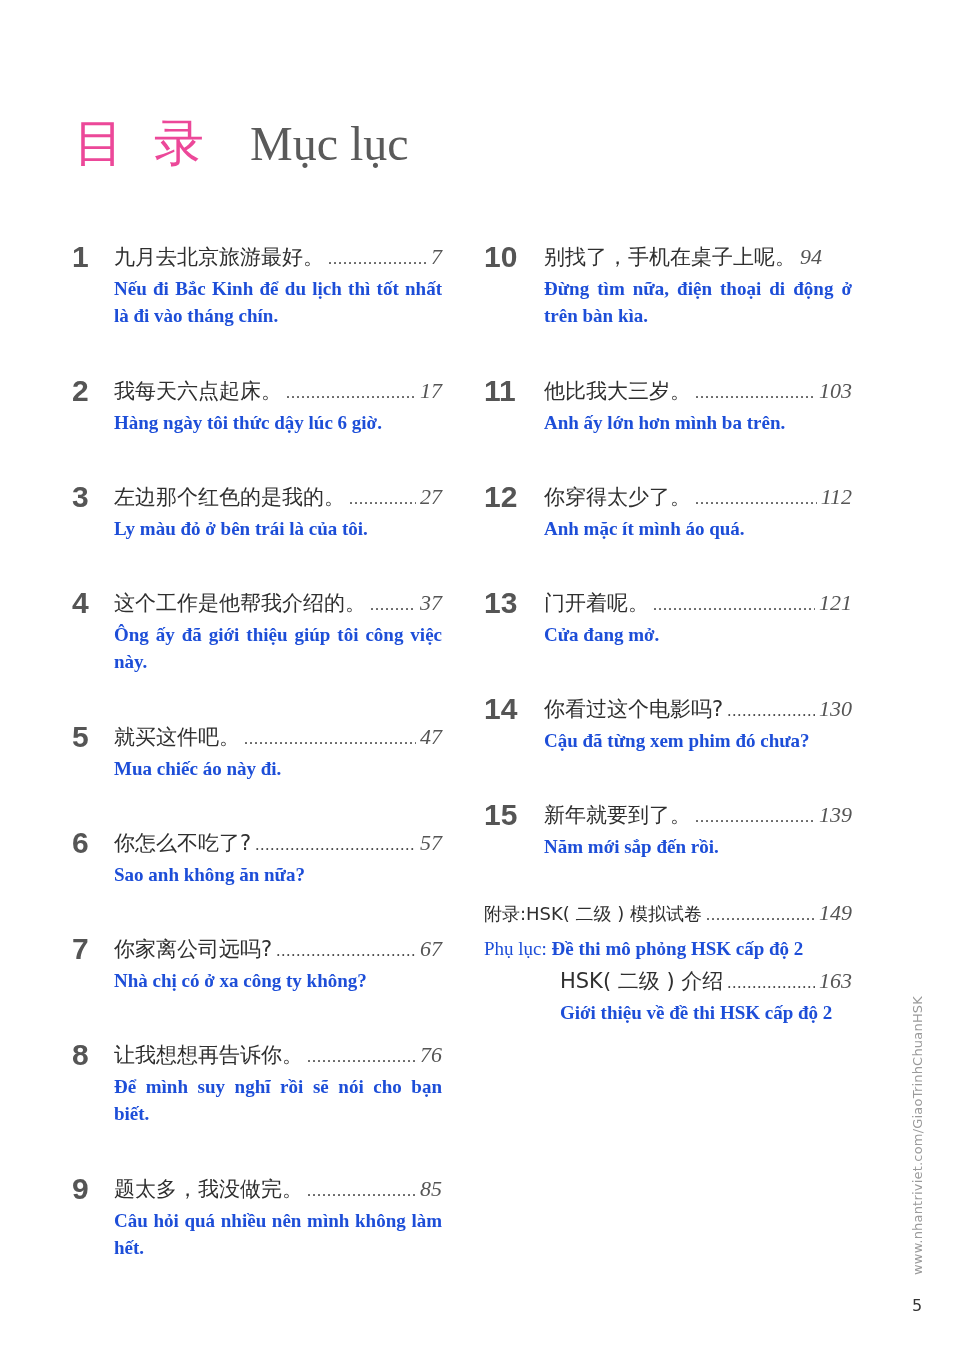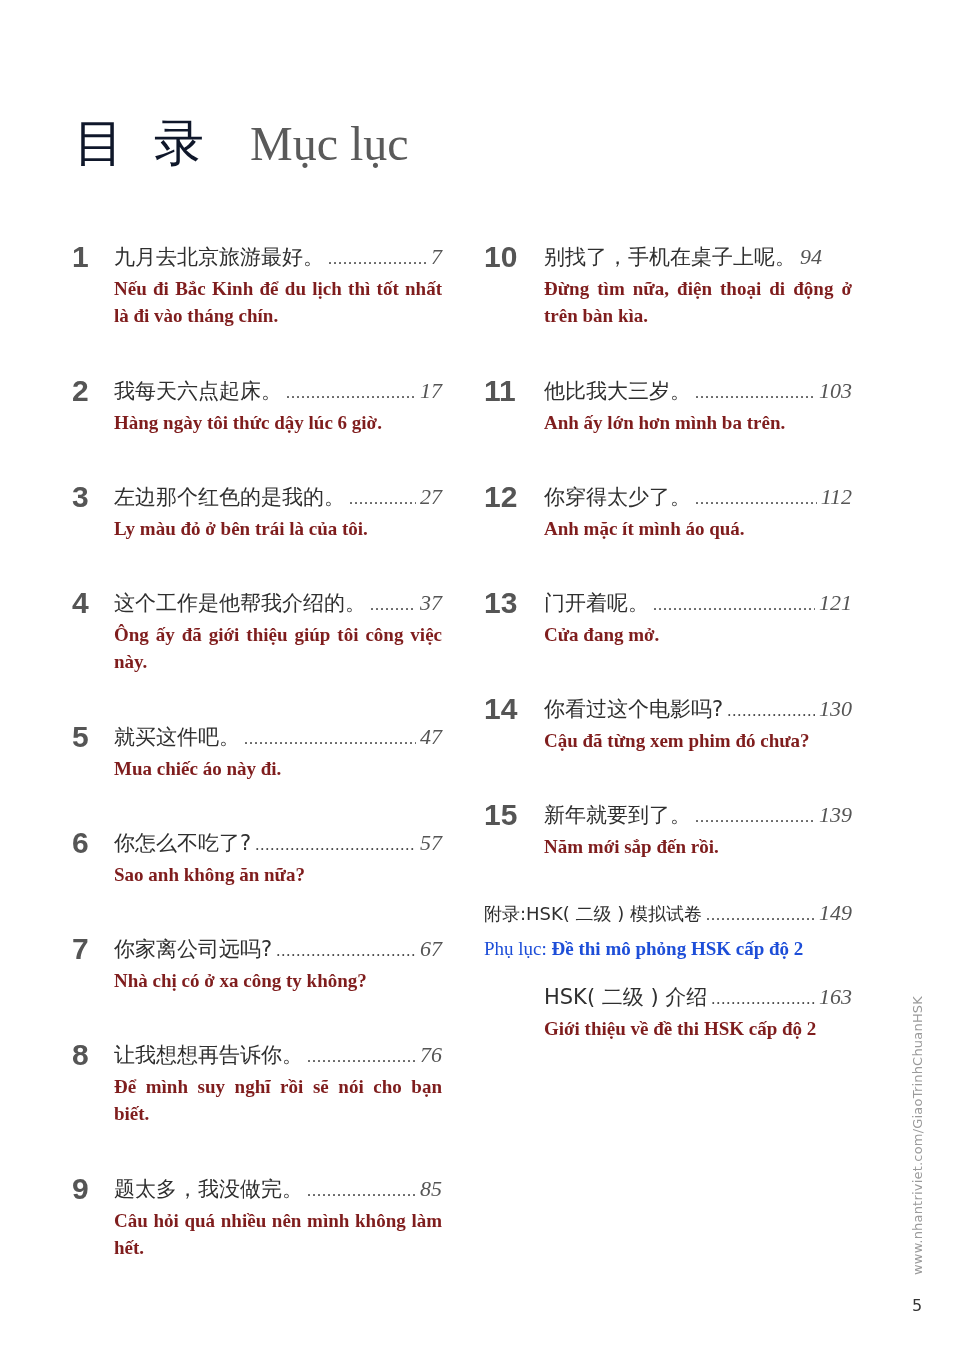--- a/index.html
+++ b/index.html
@@ -19,21 +19,21 @@
       position: absolute;
       left: 74px;
       top: 118px;
       height: 70px;
       display: flex;
       align-items: baseline;
     }
     .header-cn {
       font-family: "DejaVu Sans", "Liberation Sans", sans-serif;
       font-size: 50px;
-      color: #0f172a;
+      color: #ec4899;
       letter-spacing: 30px;
       line-height: 1;
       font-weight: normal;
     }
     .header-vn {
       font-family: Liberation Serif, serif;
       font-size: 48px;
       color: #5a5a5a;
       margin-left: 16px;
       line-height: 1;
@@ -97,21 +97,21 @@
       font-family: "Liberation Serif", "DejaVu Serif", serif;
       font-style: italic;
       font-size: 22px;
       color: #555555;
       line-height: 34px;
     }
     .entry-vn {
       font-family: "Liberation Serif", "DejaVu Serif", serif;
       font-weight: bold;
       font-size: 19px;
-      color: #7f1d1d;
+      color: #1d4ed8;
       line-height: 27px;
       margin-top: 1px;
       text-align: justify;
     }
     .appendix-block {
       position: absolute;
       left: 0;
       width: 100%;
     }
     .appendix-row {
@@ -357,21 +357,21 @@
       <span class="appendix-cn">附录:HSK( 二级 ) 模拟试卷</span>
       <span class="entry-dots"></span>
       <span class="entry-page">149</span>
     </div>
     <div class="appendix-vn-row">
       <span class="appendix-vn-prefix">Phụ lục:</span>
       <span class="appendix-vn-text">Đề thi mô phỏng HSK cấp độ 2</span>
     </div>
   </div>
 
-  <div class="sub-entry" style="top:740px;">
+  <div class="sub-entry" style="top:724px;margin-left:16px;">
     <div class="entry-title-row">
       <span class="entry-cn">HSK( 二级 ) 介绍</span>
       <span class="entry-dots"></span>
       <span class="entry-page">163</span>
     </div>
     <div class="entry-vn">Giới thiệu về đề thi HSK cấp độ 2</div>
   </div>
 </div>
 
 <div class="side-url">www.nhantriviet.com/GiaoTrinhChuanHSK</div>

